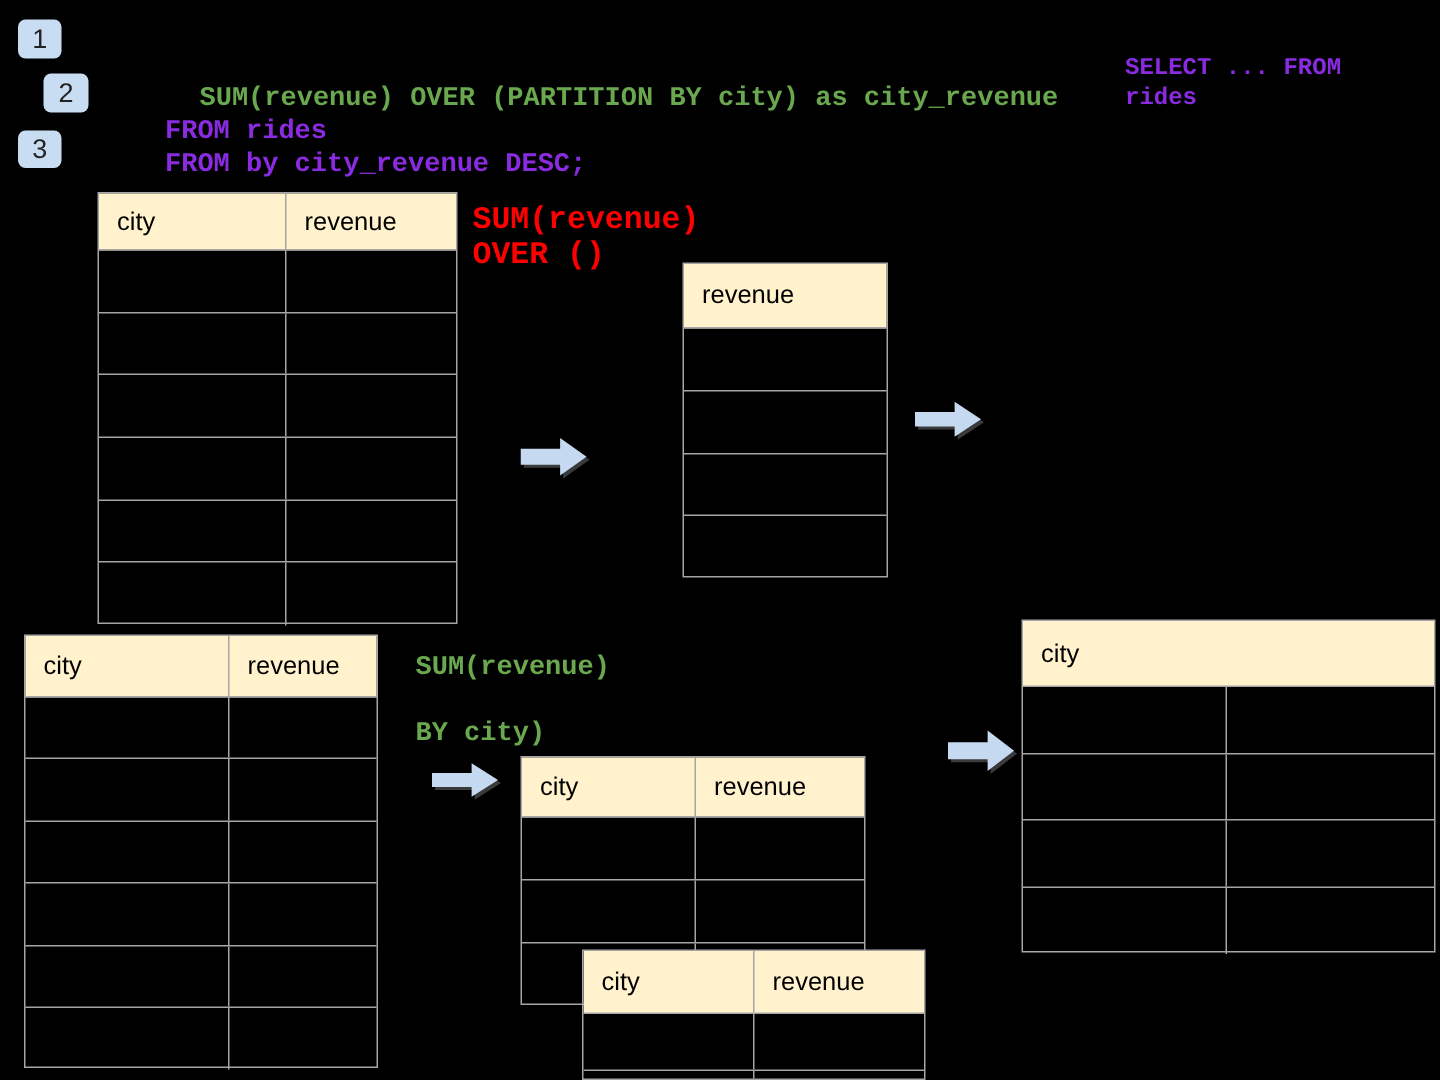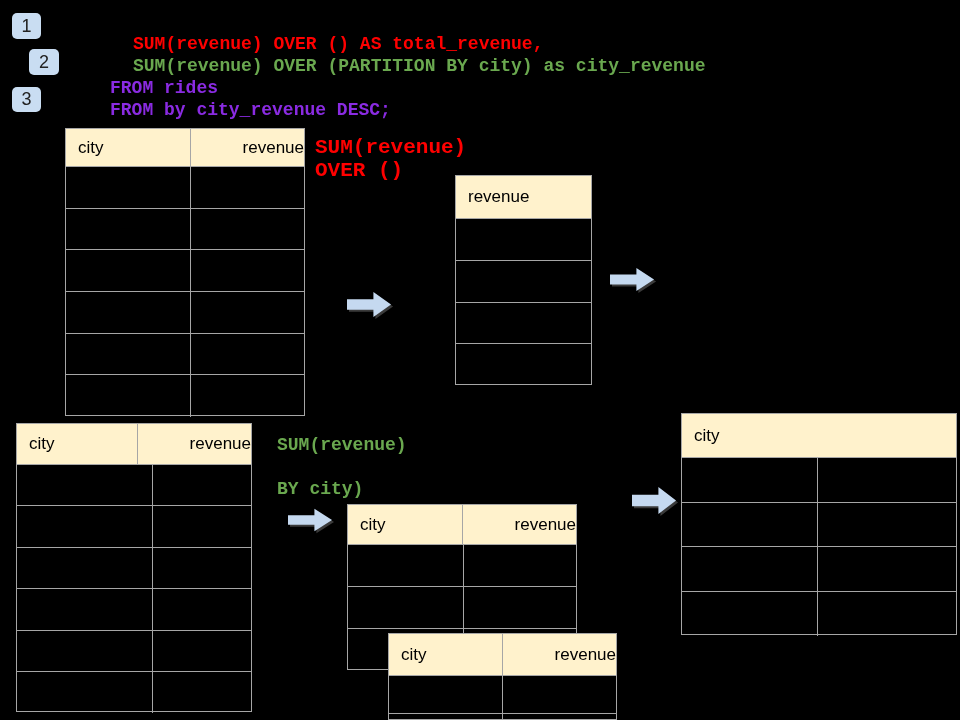--- a/index.html
+++ b/index.html
@@ -34,21 +34,21 @@
 
   #ann-total { left:315px; top:136px; font-size:21px; line-height:23px; color:var(--red); }
   #ann-partition { left:277px; top:434px; font-size:18px; line-height:22px; color:var(--green); }
 
   .c-purple { color:var(--purple); }
   .c-red    { color:var(--red); }
   .c-green  { color:var(--green);text-align:right; }
 
   
   .tbl { position:absolute; border:1px solid var(--border); box-sizing:border-box; background:transparent; }
-  .hrow { display:flex; height:var(--hh); background:var(--header_bg); border-bottom:1px solid var(--border); box-sizing:border-box;gap:40px; }
+  .hrow { display:flex; height:var(--hh); background:var(--header_bg); border-bottom:1px solid var(--border); box-sizing:border-box; }
   .brow { display:flex; height:var(--rh); border-bottom:1px solid var(--border); box-sizing:border-box; }
   .brow:last-child { border-bottom:none; }
   .cell { box-sizing:border-box; height:100%; }
   .cell:not(:last-child) { width:var(--c1); border-right:1px solid var(--border); }
   .cell:last-child { flex:1; }
   .hcell { display:flex; align-items:center; padding-left:12px; color:#000;
            font:400 17px "Liberation Sans", sans-serif; }
 
   #t-source-top        { left:65px;  top:128px; width:240px; height:288px; --c1:125px; --hh:38px; --rh:41.7px; }
   #t-total-result      { left:455px; top:175px; width:137px; height:210px; --hh:43px; --rh:41.75px; }
@@ -68,25 +68,25 @@
 </style>
 </head>
 <body>
 
 <div id="canvas">
 
   <div class="badge" id="badge-1">1</div>
   <div class="badge" id="badge-2">2</div>
   <div class="badge" id="badge-3">3</div>
 
-  <div class="code sql-line c-red" id="sql-l2">SUM(revenue) OVER () AS total_revenue,</div>
   <div class="code sql-line c-green" id="sql-l3">SUM(revenue) OVER (PARTITION BY city) as city_revenue</div>
   <div class="code sql-line c-purple" id="sql-l4">FROM rides</div>
   <div class="code sql-line c-purple" id="sql-l5">FROM by city_revenue DESC;</div>
 
+  <div class="code" id="side-note"><span>SELECT ... FROM</span><br><span>rides</span></div>
 
   <div class="code" id="ann-total"><span>SUM(revenue)</span><br><span>OVER ()</span></div>
 
   <div class="code" id="ann-partition"><span>SUM(revenue)</span><br><br><span>BY city)</span></div>
 
   <div class="tbl" id="t-source-top">
       <div class="hrow">
         <div class="cell hcell">city</div>
         <div class="cell hcell">revenue</div>
       </div>

